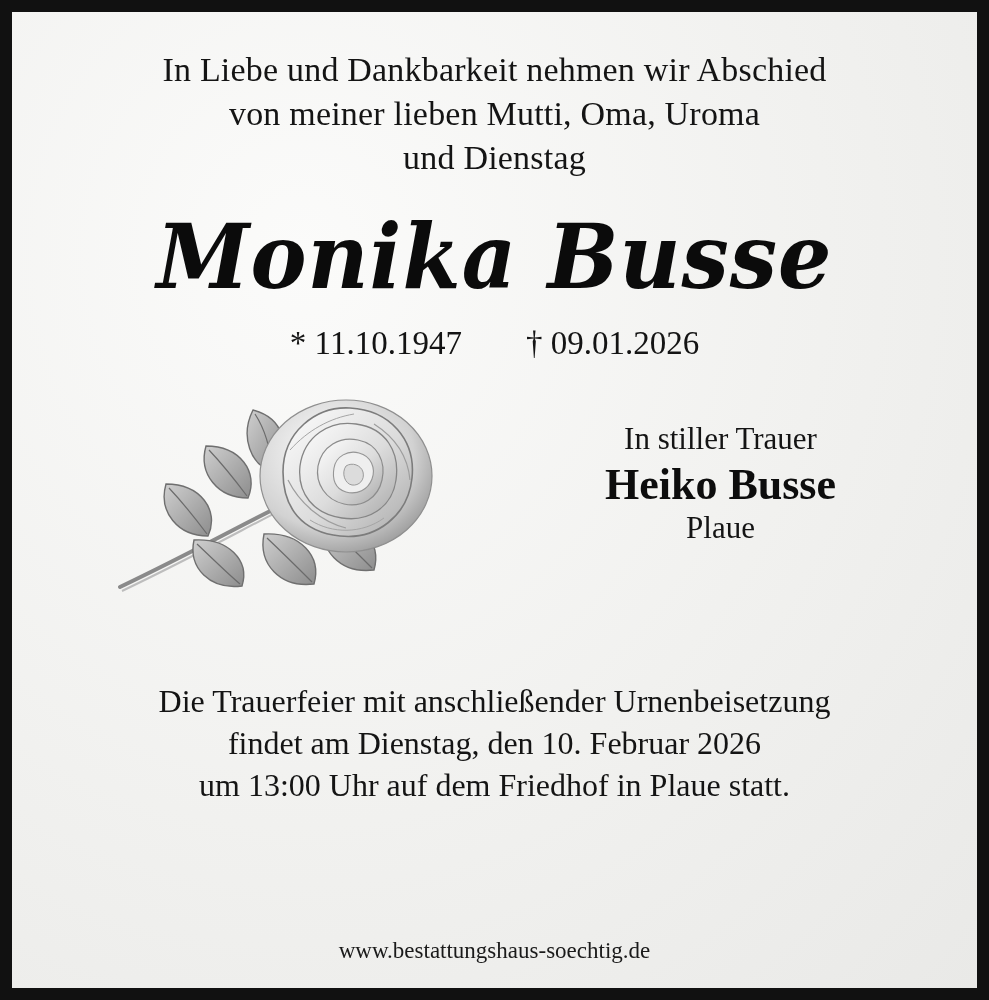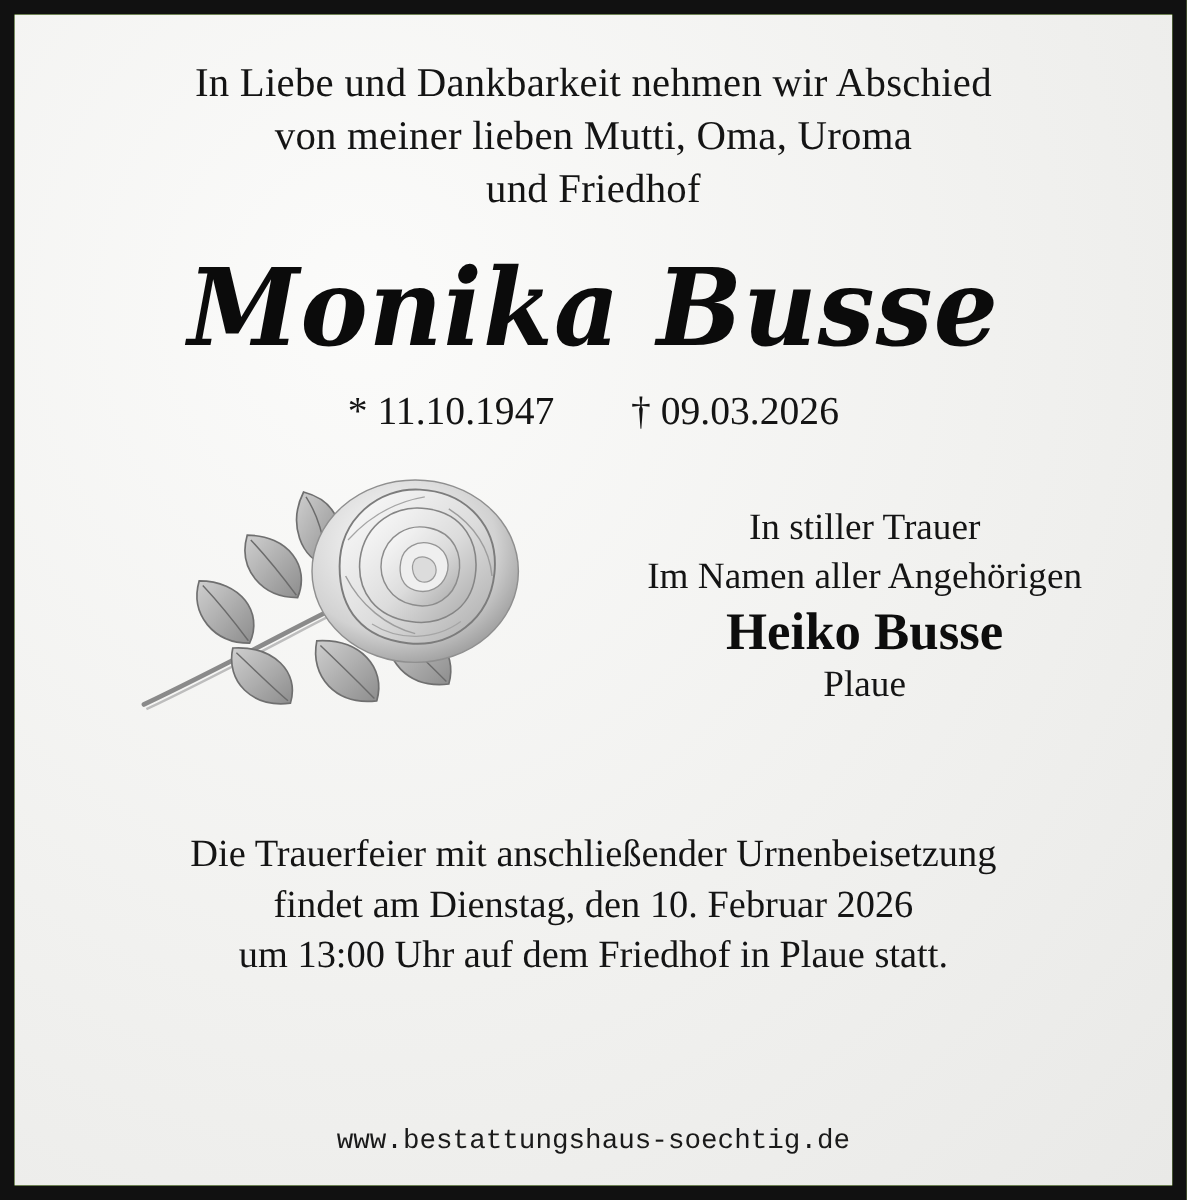--- a/index.html
+++ b/index.html
@@ -12,21 +12,21 @@
     height: 1000px;
     font-family: "Liberation Serif", serif;
     color: #111111;
     overflow: hidden;
   }
   .obituary {
     position: relative;
     width: 989px;
     height: 1000px;
     box-sizing: border-box;
-    background: #4d7c0f;
+    background: #a3a3a3;
     border: 12px solid #111111;
     overflow: hidden;
   }
   .paper {
     position: absolute;
     inset: 0;
     background:
       radial-gradient(ellipse at 30% 25%, #fbfbfa 0%, #f1f1ef 55%, #e9e9e7 100%);
   }
   .content {
@@ -113,56 +113,54 @@
     font-weight: bold;
     color: #0d0d0d;
   }
   .mourning .place {
     font-size: 31px;
     color: #141414;
   }
 
   
   .ceremony {
-    margin-top: 10px;
     text-align: center;
     font-size: 32px;
     line-height: 1.32;
     color: #141414;
   }
   .ceremony div { white-space: nowrap; }
 
   
   .footer {
     margin-top: auto;
     text-align: center;
     font-size: 23px;
     color: #1a1a1a;
     padding-bottom: 6px;
-    font-family: Liberation Mono, monospace;
   }
 </style>
 </head>
 <body>
 
 <div class="obituary">
   <div class="paper"></div>
   <div class="content">
 
     <div class="intro">
       <div>In Liebe und Dankbarkeit nehmen wir Abschied</div>
       <div>von meiner lieben Mutti, Oma, Uroma</div>
-      <div>und Friedhof</div>
+      <div>und Dienstag</div>
     </div>
 
     <div class="name">Monika Busse</div>
 
     <div class="dates">
       <span>* 11.10.1947</span>
-      <span>† 09.03.2026</span>
+      <span>† 09.01.2026</span>
     </div>
 
     <div class="middle">
       <div class="rose-wrap">
         <svg class="rose" viewBox="0 0 420 250">
           <defs>
             <linearGradient id="petal" x1="0" y1="0" x2="1" y2="1">
               <stop offset="0%" stop-color="#fdfdfd"></stop>
               <stop offset="55%" stop-color="#dcdcdc"></stop>
               <stop offset="100%" stop-color="#a9a9a9"></stop>
@@ -207,21 +205,20 @@
           <path d="M268 86 C274 82 283 85 285 92 C287 100 281 106 274 105 C267 104 263 93 268 86 Z" fill="#dcdcdc" stroke="#9a9a9a" stroke-width="1"></path>
           <path d="M210 100 C222 124 244 142 268 148" stroke="#9d9d9d" stroke-width="1.2" fill="none"></path>
           <path d="M296 44 C318 58 330 78 332 100" stroke="#9d9d9d" stroke-width="1.2" fill="none"></path>
           <path d="M212 70 C230 50 252 38 276 34" stroke="#a5a5a5" stroke-width="1" fill="none"></path>
           <path d="M232 140 C254 154 284 154 306 138" stroke="#a5a5a5" stroke-width="1" fill="none"></path>
         </svg>
       </div>
 
       <div class="mourning">
         <div class="line">In stiller Trauer</div>
-        <div class="line">Im Namen aller Angehörigen</div>
         <div class="signer">Heiko Busse</div>
         <div class="place">Plaue</div>
       </div>
     </div>
 
     <div class="ceremony">
       <div>Die Trauerfeier mit anschließender Urnenbeisetzung</div>
       <div>findet am Dienstag, den 10. Februar 2026</div>
       <div>um 13:00 Uhr auf dem Friedhof in Plaue statt.</div>
     </div>

